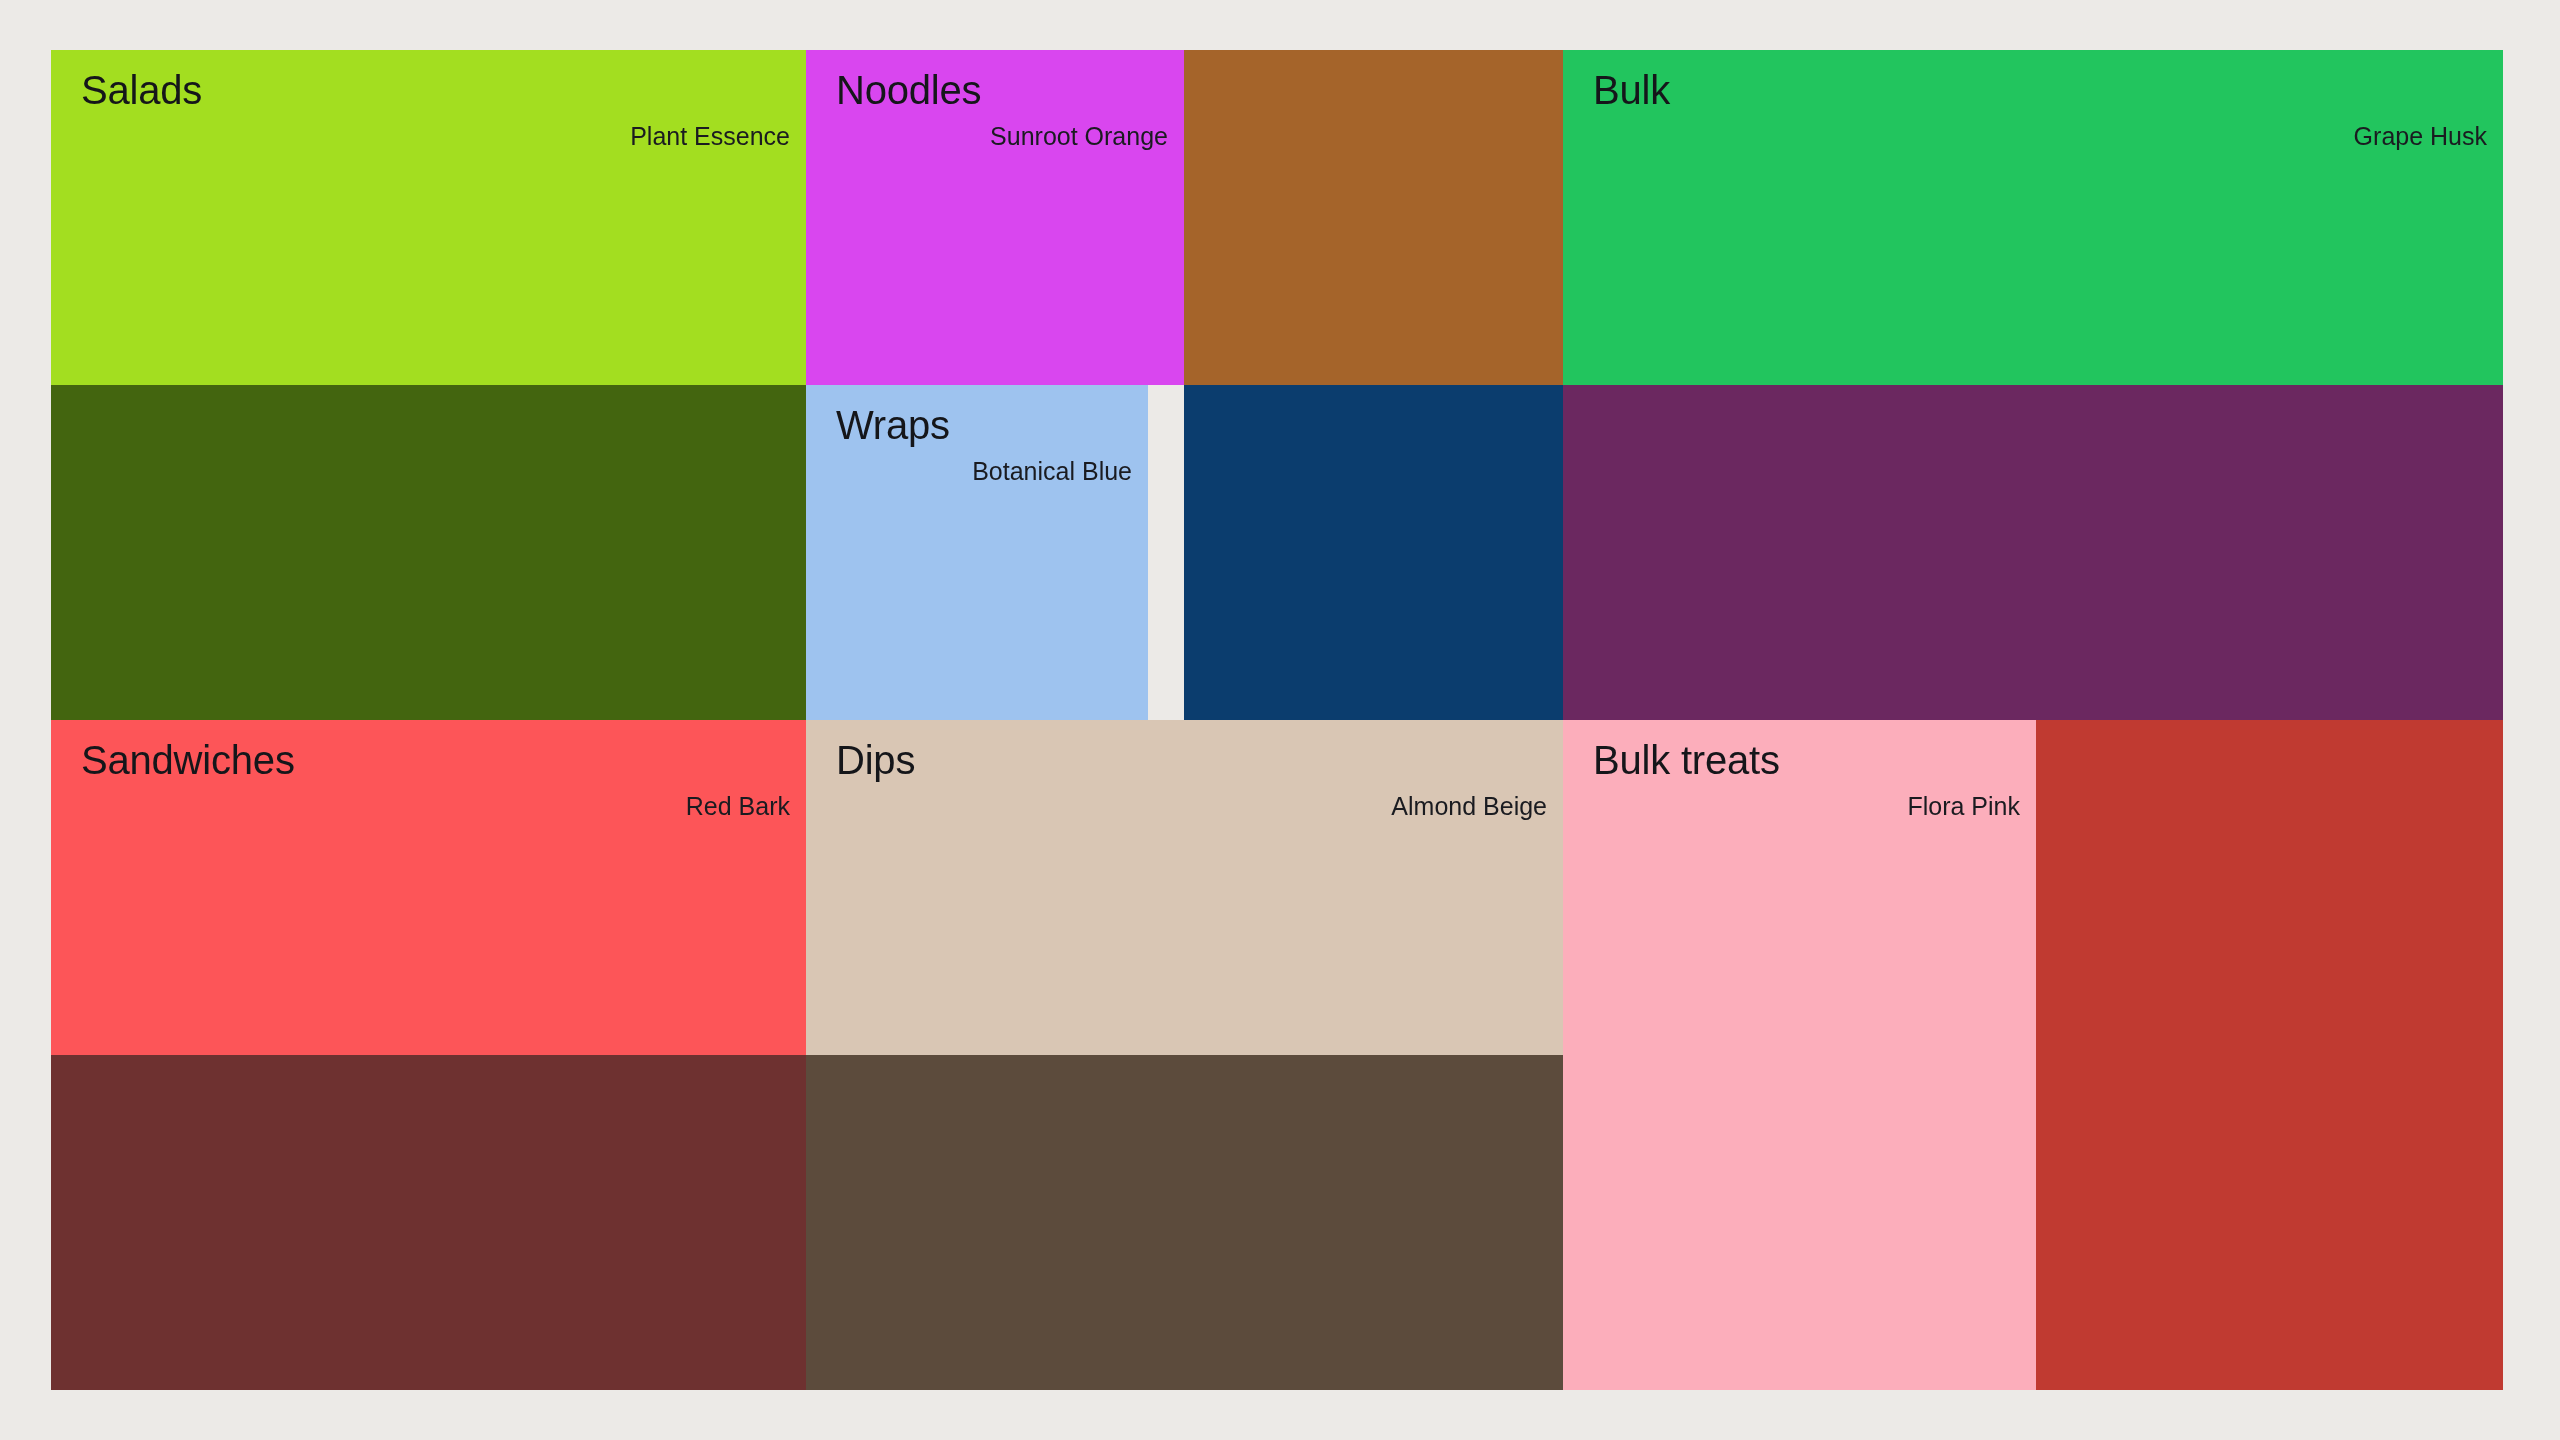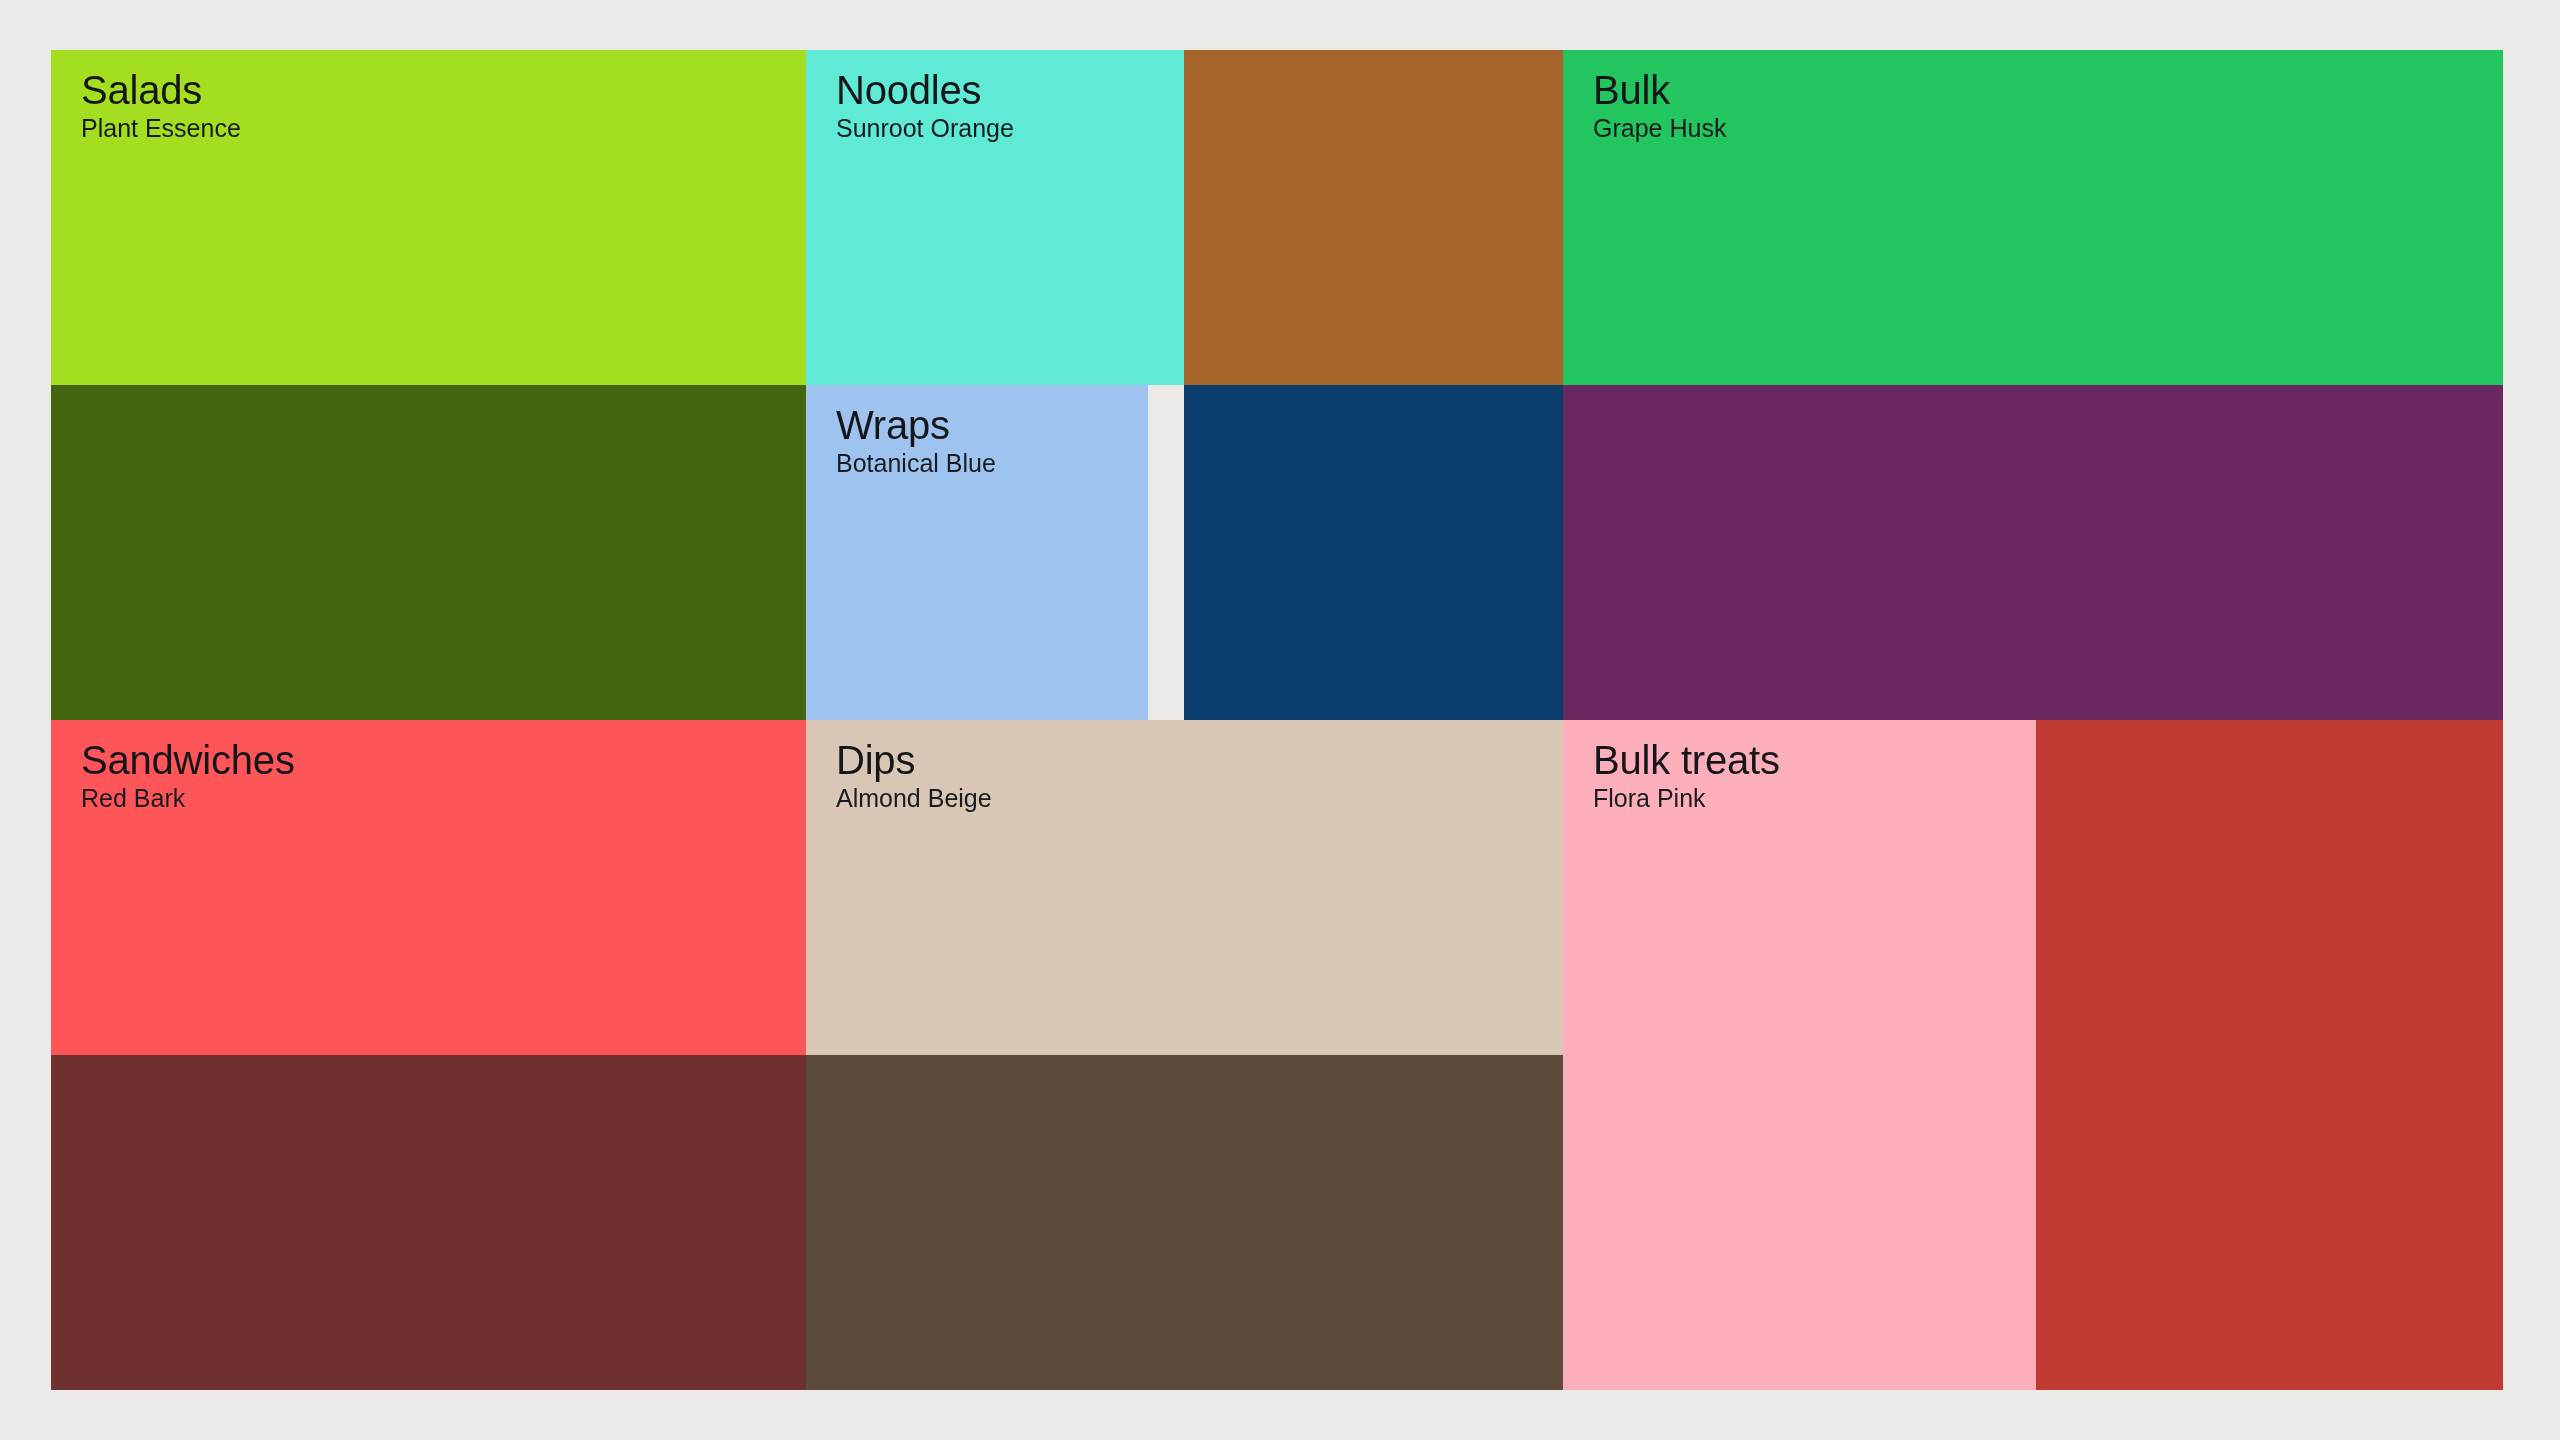--- a/index.html
+++ b/index.html
@@ -44,36 +44,38 @@
     letter-spacing: -0.2px;
     color: #15161A;
     white-space: nowrap;
   }
 
   .swatch-subtitle {
     font-size: 25px;
     font-weight: 400;
     line-height: 1.2;
     letter-spacing: 0px;
+    margin-top: 8px;
     color: #1A1B20;
     white-space: nowrap;
+    text-align: right;
   }
 </style>
 </head>
 <body style="background: rgb(236, 234, 231);">
 
 <div id="palette-board" style="left: 51px; top: 50px; width: 2452px; height: 1340px;">
     <div class="swatch" style="left: 0px; top: 0px; width: 755px; height: 335px; background: rgb(163, 222, 32);">
       <div class="swatch-label-group">
         <div class="swatch-title">Salads</div>
         <div class="swatch-subtitle">Plant Essence</div>
       </div>
     </div>
     <div class="swatch" style="left: 0px; top: 335px; width: 755px; height: 335px; background: rgb(67, 101, 15);"></div>
-    <div class="swatch" style="left: 755px; top: 0px; width: 378px; height: 335px; background: #5eead4;">
+    <div class="swatch" style="left: 755px; top: 0px; width: 378px; height: 335px; background: #d946ef;">
       <div class="swatch-label-group">
         <div class="swatch-title">Noodles</div>
         <div class="swatch-subtitle">Sunroot Orange</div>
       </div>
     </div>
     <div class="swatch" style="left: 1133px; top: 0px; width: 379px; height: 335px; background: rgb(165, 100, 42);"></div>
     <div class="swatch" style="left: 1512px; top: 0px; width: 940px; height: 335px; background: #22c55e;">
       <div class="swatch-label-group">
         <div class="swatch-title">Bulk</div>
         <div class="swatch-subtitle">Grape Husk</div>

